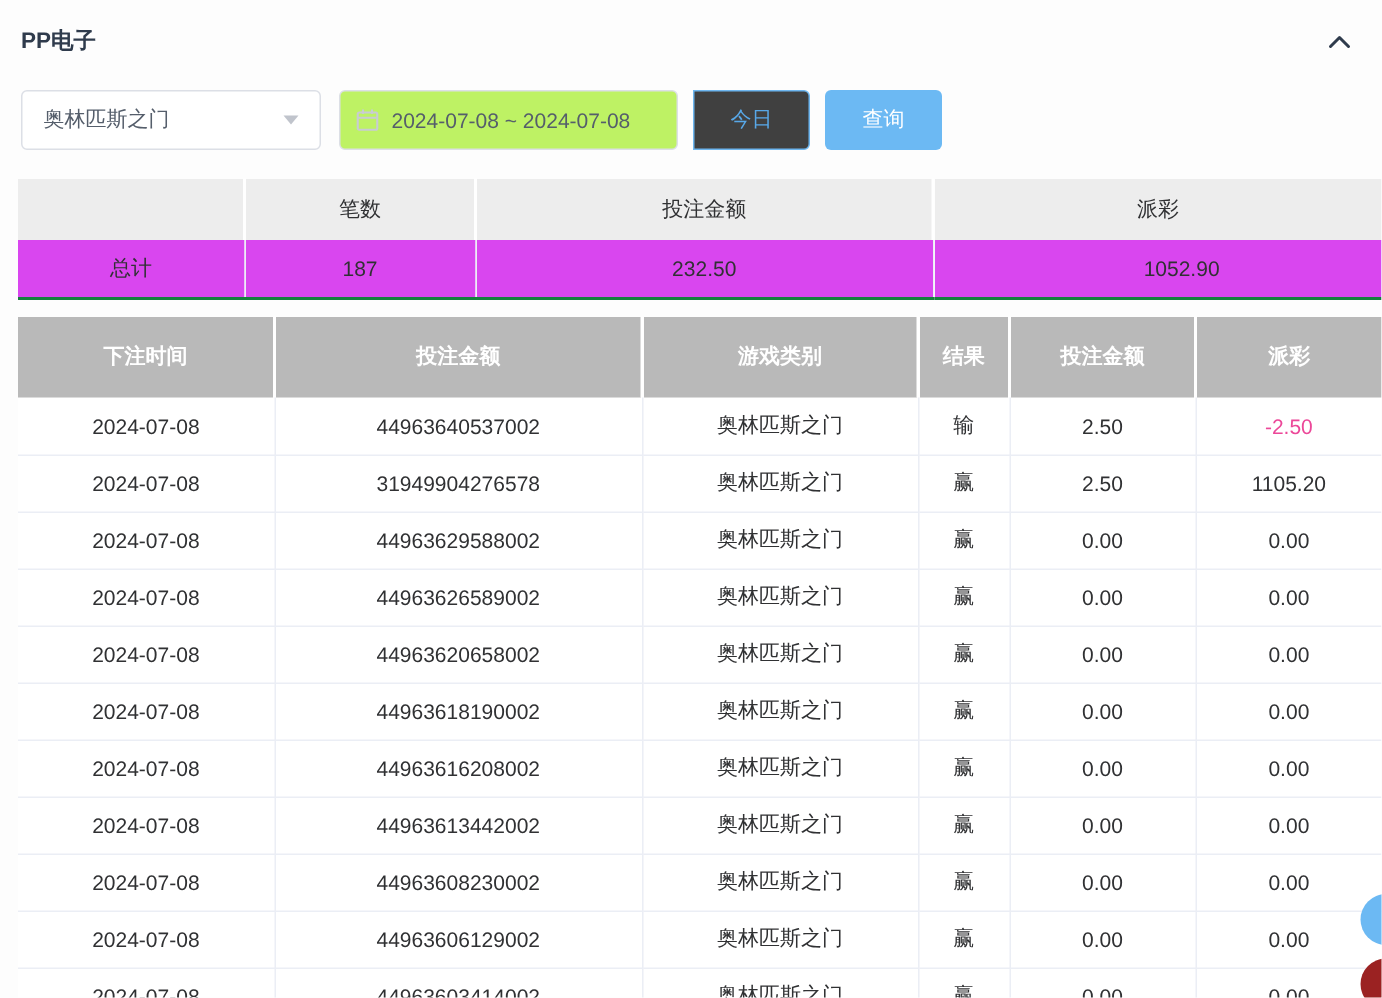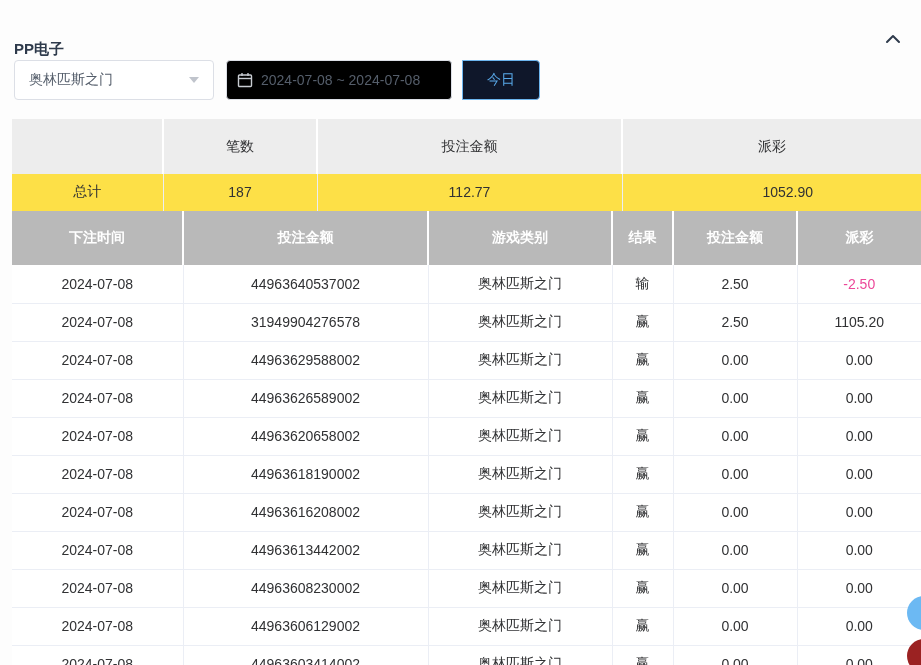--- a/index.html
+++ b/index.html
@@ -10,72 +10,72 @@
     background: #fdfdfd;
     font-family: "Liberation Sans", "DejaVu Sans", sans-serif;
     color: #303133;
   }
 
   
   .page-header {
     position: absolute; top: 18px; left: 14px; right: 18px;
     display: flex; justify-content: space-between; align-items: center;
   }
-  .page-title { font-size: 15px; font-weight: 700; color: #2f3b4c; margin-top: 22px; }
+  .page-title { font-size: 15px; font-weight: 700; color: #2f3b4c; }
   .collapse-btn { background: none; border: none; cursor: pointer; padding: 2px; line-height: 0; }
 
   
   .toolbar { position: absolute; top: 60px; left: 14px; display: flex; align-items: center; }
   .select-box {
     width: 200px; height: 40px; background: #fff;
     border: 1px solid #dcdfe6; border-radius: 4px;
     display: flex; align-items: center; justify-content: space-between;
     padding: 0 14px; font-size: 14px; color: #555e6b; cursor: pointer;
   }
   .caret-down {
     width: 0; height: 0;
     border-left: 5px solid transparent; border-right: 5px solid transparent;
     border-top: 6px solid #c0c4cc;
   }
   .date-box {
-    margin-left: 12px; width: 226px; height: 40px; background: #000000;
+    margin-left: 12px; width: 226px; height: 40px; background: #bef264;
     border: 1px solid #dcdfe6; border-radius: 4px;
     display: flex; align-items: center; padding: 0 10px;
     font-size: 14px; color: #555e6b; cursor: pointer;
   }
   .date-box .cal { margin-right: 8px; line-height: 0; }
   .btn-group { display: flex; margin-left: 10px; }
   .qf {
-    height: 40px; min-width: 78px; padding: 0 18px; background: #0f172a;
+    height: 40px; min-width: 78px; padding: 0 18px; background: #404040;
     border: 1px solid #e6e8ec; color: #c0c4cc; font-size: 14px; cursor: pointer;
   }
   .qf + .qf { margin-left: -1px; }
   .qf:first-child { border-radius: 4px 0 0 4px; }
   .qf:last-child { border-radius: 0 4px 4px 0; }
   .qf.active { border-color: #6db6ef; color: #58a8e8; position: relative; z-index: 1; }
   .query-btn {
     margin-left: 10px; height: 40px; width: 78px;
     background: #6cb9f3; border: none; border-radius: 4px;
     color: #fff; font-size: 14px; cursor: pointer;
   }
 
   
   table { border-collapse: collapse; table-layout: fixed; width: 909px; }
   td, th { text-align: center; font-size: 14px; overflow: hidden; white-space: nowrap; }
 
   
   .summary-table { position: absolute; top: 119px; left: 12px; }
   .summary-table th {
-    height: 55px; background: #ededed; color: #303133; font-weight: 400;
+    height: 41px; background: #ededed; color: #303133; font-weight: 400;
     border-right: 2px solid #fff;
   }
   .summary-table th:last-child { border-right: none; }
   .summary-table td {
-    height: 39px; background: #fde047; color: #303133;
-    border-bottom: 5px solid #15803d; border-right: 1px solid #ebeef5;
+    height: 39px; background: #d946ef; color: #303133;
+    border-bottom: 2px solid #15803d; border-right: 1px solid #ebeef5;
   }
   .summary-table td:last-child { border-right: none; padding-left: 32px; }
 
   
   .records-table { position: absolute; top: 211px; left: 12px; }
   .records-table th {
     height: 54px; background: #b9b9b9; color: #fff; font-weight: 700;
     border-right: 2px solid #fff;
   }
   .records-table th:last-child { border-right: none; }
@@ -123,20 +123,21 @@
         <line x1="11" y1="1" x2="11" y2="4"></line>
       </svg>
     </span>
     <span>2024-07-08 ~ 2024-07-08</span>
   </div>
 
   <div class="btn-group">
     <button class="qf active">今日</button>
   </div>
 
+  <button class="query-btn">查询</button>
 </div>
 
 <table class="summary-table">
   <colgroup>
       <col style="width:151px">
       <col style="width:154px">
       <col style="width:305px">
       <col style="width:299px">
     </colgroup>
   <thead>
@@ -144,21 +145,21 @@
       <th></th>
       <th>笔数</th>
       <th>投注金额</th>
       <th>派彩</th>
     </tr>
   </thead>
   <tbody>
     <tr>
       <td>总计</td>
       <td>187</td>
-      <td>112.77</td>
+      <td>232.50</td>
       <td>1052.90</td>
     </tr>
   </tbody>
 </table>
 
 <table class="records-table">
   <colgroup>
       <col style="width:171px">
       <col style="width:245px">
       <col style="width:184px">

